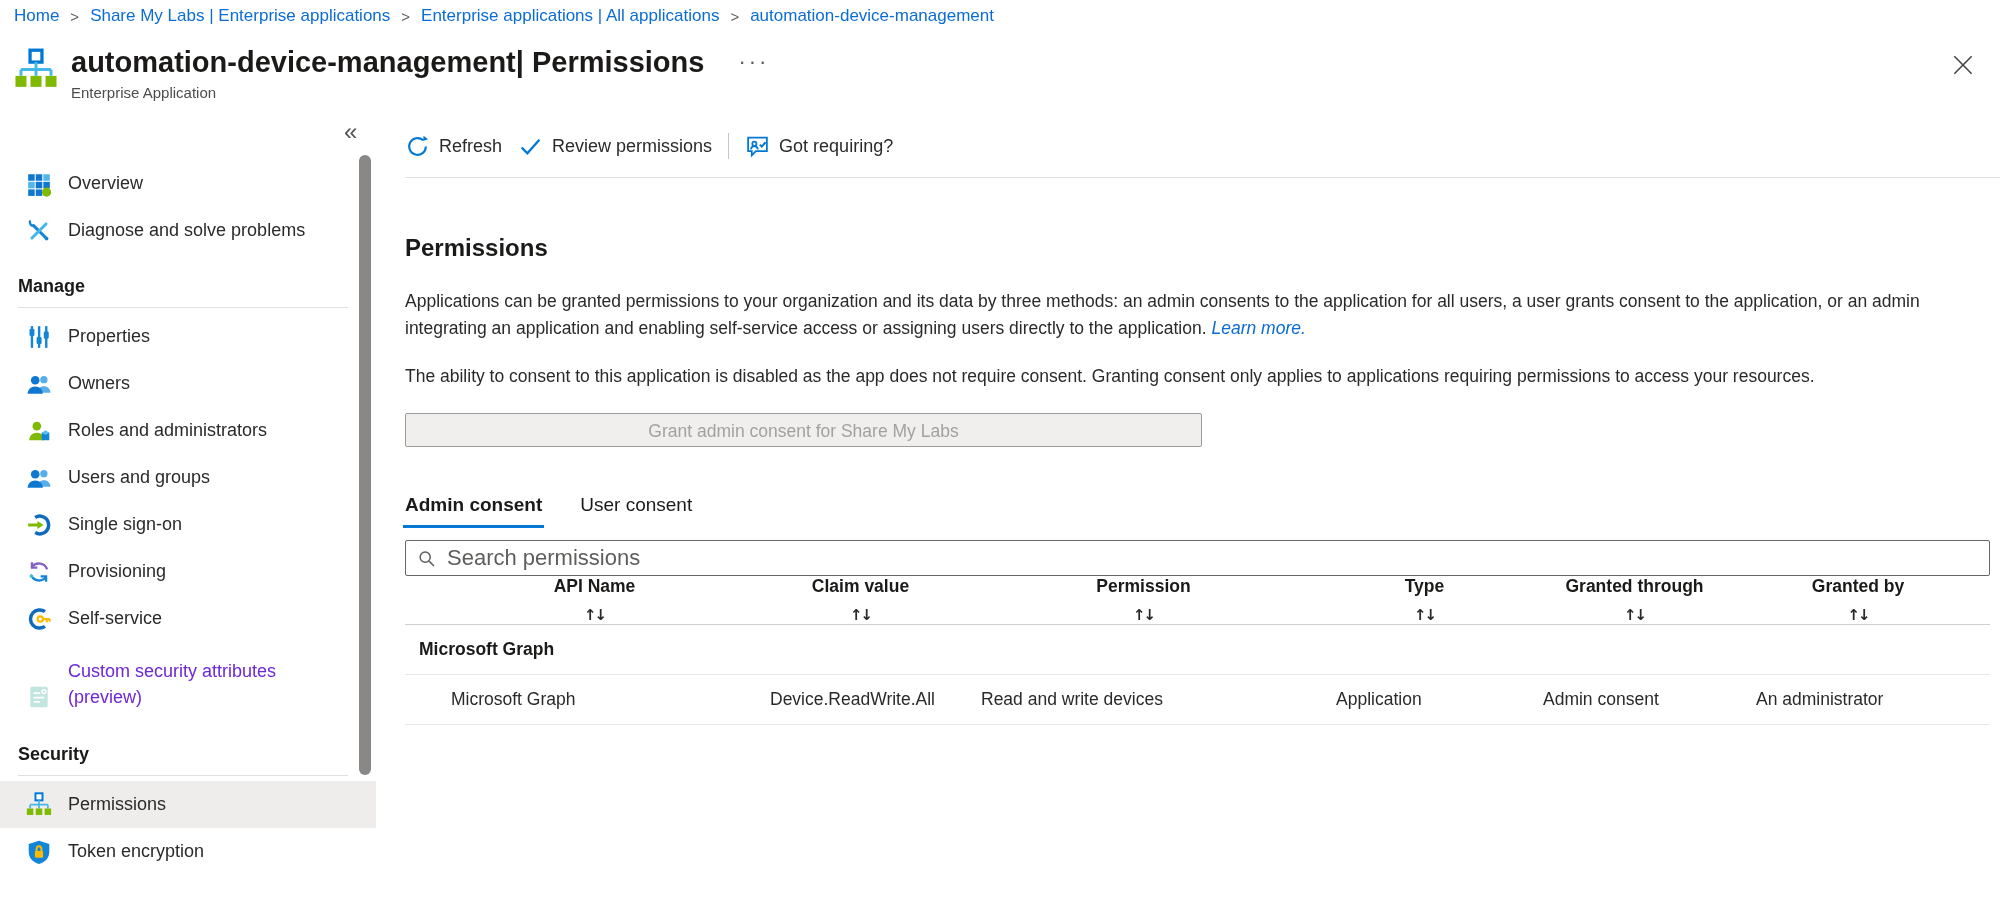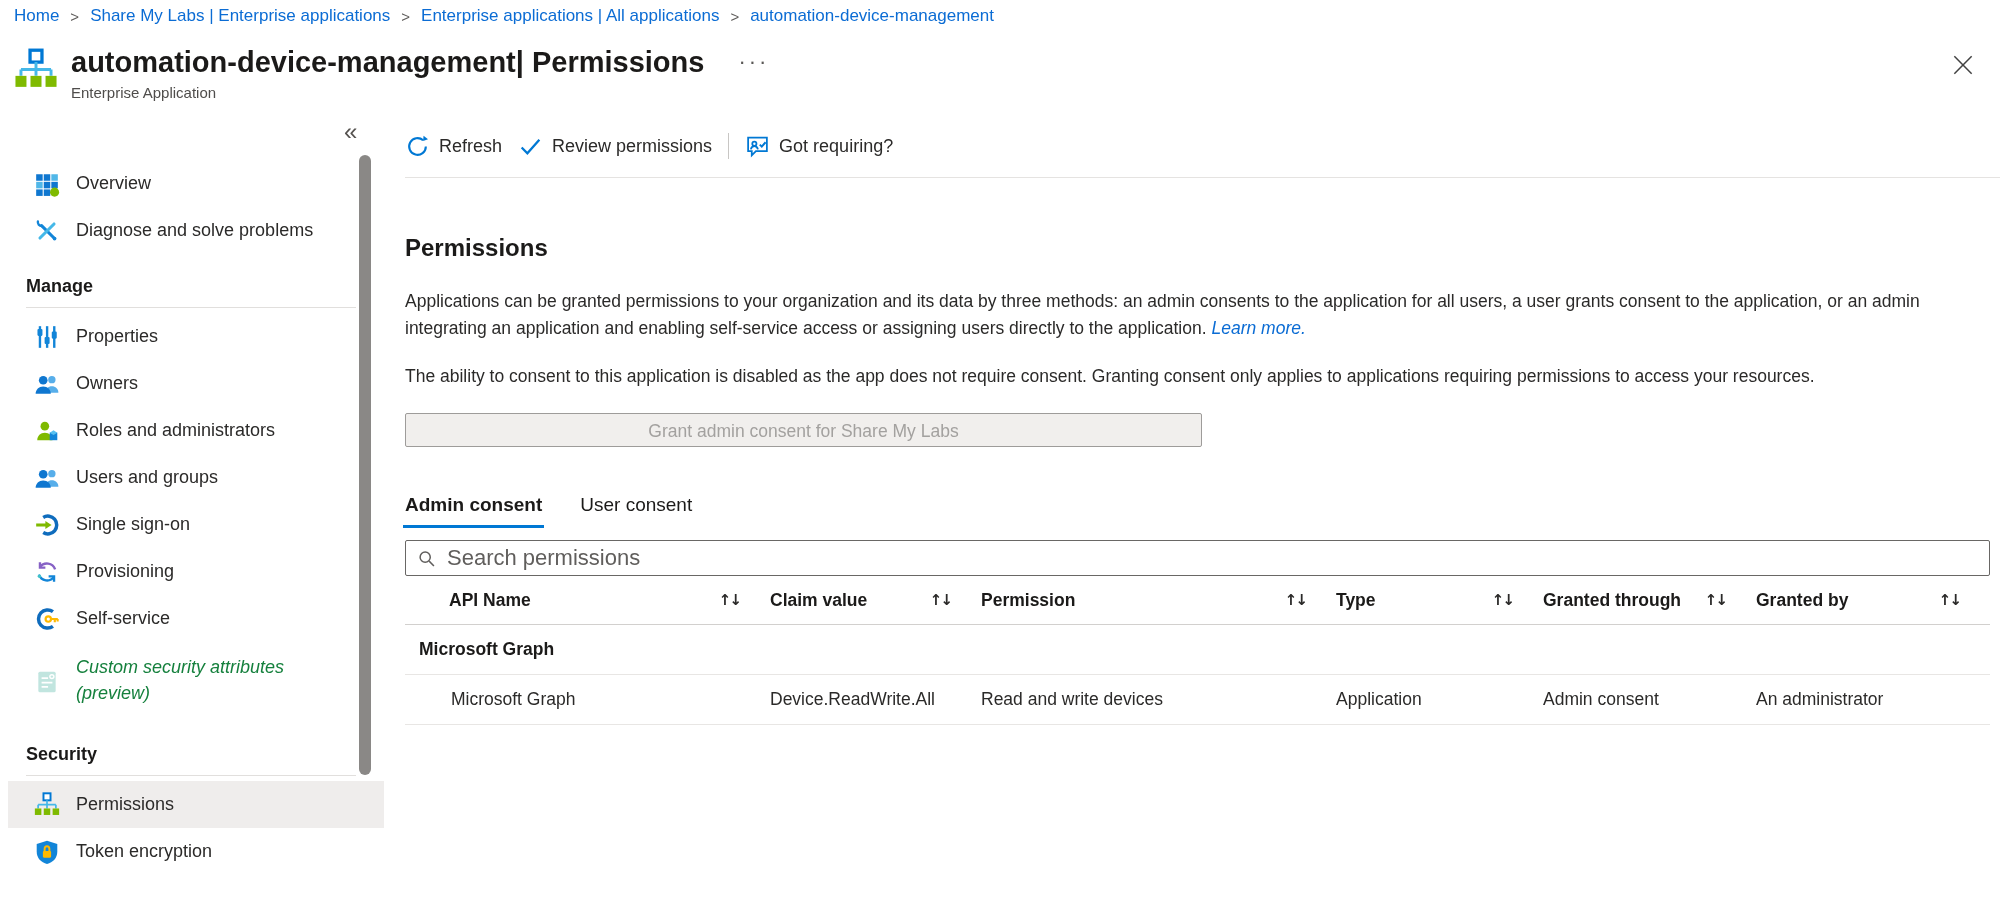--- a/index.html
+++ b/index.html
@@ -15,25 +15,25 @@
   
   .blade-header{position:absolute;top:38px;left:14px;display:flex;}
   .app-icon{width:44px;height:44px;margin:10px 13px 0 0;flex:0 0 44px;}
   .title-row{display:flex;align-items:baseline;margin-top:8px;}
   .blade-title{font-size:29px;font-weight:700;color:#1b1a19;}
   .blade-title-suffix{font-size:29px;font-weight:700;color:#1b1a19;}
   .more-btn{margin-left:34px;font-size:22px;letter-spacing:3px;color:#5a5856;cursor:pointer;position:relative;top:-3px;}
   .blade-subtitle{font-size:15px;color:#4f4d4b;margin-top:5px;}
   .close-btn{position:absolute;top:52px;right:24px;width:26px;height:26px;cursor:pointer;}
   
-  .sidebar{position:absolute;left:8px;top:115px;width:376px;height:800px;}
+  .sidebar{position:absolute;left:0;top:115px;width:376px;height:800px;}
   .nav-list{padding-top:45px;}
   .nav-item{height:47px;display:flex;align-items:center;padding-left:26px;font-size:18px;color:#2b2a29;cursor:pointer;}
   .nav-item.selected{background:#efedec;}
-  .nav-item.disabled{color:#15803d;cursor:default;height:60px;align-items:center;padding-top:8px;font-style:italic;}
+  .nav-item.disabled{color:#6d28d9;cursor:default;height:60px;align-items:flex-end;padding-top:8px;}
   .nav-item.disabled .nav-icon{margin-top:3px;opacity:.55;}
   .nav-item.disabled .nav-label{line-height:26px;max-width:252px;}
   .nav-icon{width:26px;height:26px;flex:0 0 26px;margin-right:16px;display:flex;}
   .nav-icon svg{width:26px;height:26px;}
   .section-header{font-size:18px;font-weight:700;color:#1b1a19;padding:22px 0 10px 18px;}
   .section-header.security{padding-top:34px;}
   .section-divider{border-bottom:1px solid #e1dfdd;margin:0 28px 5px 18px;}
   .sidebar-scrollbar{position:absolute;left:359px;top:155px;width:12px;height:620px;border-radius:7px;background:#8a8886;cursor:grab;}
   .collapse-btn{position:absolute;left:344px;top:120px;font-size:24px;color:#55524f;cursor:pointer;line-height:1;}
   
@@ -53,21 +53,21 @@
   .tab{font-size:19px;color:#1b1a19;padding-bottom:12px;position:relative;cursor:pointer;}
   .tab.active{font-weight:700;}
   .tab.active::after{content:"";position:absolute;left:-2px;right:-2px;bottom:0;height:3px;background:#0078d4;}
   .search-box{margin-top:12px;height:34px;border:1px solid #696765;border-radius:2px;display:flex;align-items:center;padding:0 10px;gap:8px;background:#fff;}
   .search-box svg{width:21px;height:21px;flex:0 0 21px;}
   .search-input{border:none;outline:none;flex:1;font-size:22px;font-family:inherit;color:#2b2a29;background:transparent;}
   .search-input::placeholder{color:#605e5c;opacity:1;}
   
   .grid{display:grid;grid-template-columns:365px 211px 355px 207px 213px 1fr;}
   .thead{height:48px;border-bottom:1px solid #d2d0ce;align-items:center;}
-  .th{display:flex;align-items:center;justify-content:space-between;height:48px;padding-right:30px;font-size:17.5px;font-weight:700;color:#1b1a19;cursor:pointer;}
+  .th{display:flex;align-items:center;justify-content:space-between;height:48px;padding-right:30px;font-size:17.5px;font-weight:700;color:#1b1a19;cursor:pointer;flex-direction:column;}
   .th:first-child{padding-left:44px;}
   .sort{font-family:"DejaVu Sans",sans-serif;font-size:15px;letter-spacing:-2px;color:#2b2a29;}
   .group-row{height:49px;display:flex;align-items:center;padding-left:14px;font-size:17.5px;font-weight:700;color:#1b1a19;border-bottom:1px solid #e8e6e4;}
   .trow{border-bottom:1px solid #e8e6e4;}
   .td{display:flex;align-items:center;height:49px;font-size:17.5px;color:#2b2a29;}
   .td:first-child{padding-left:46px;}
 </style>
 </head>
 <body>
 

